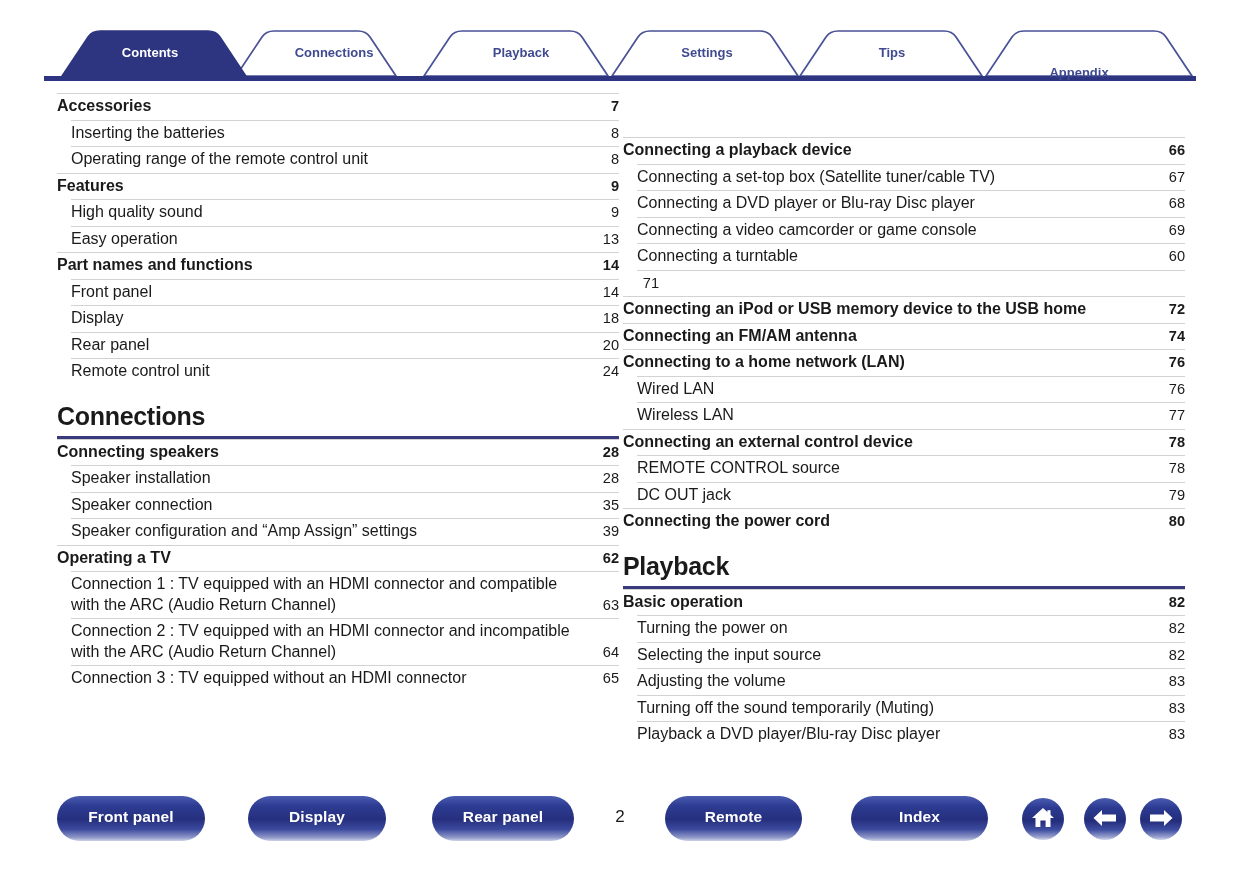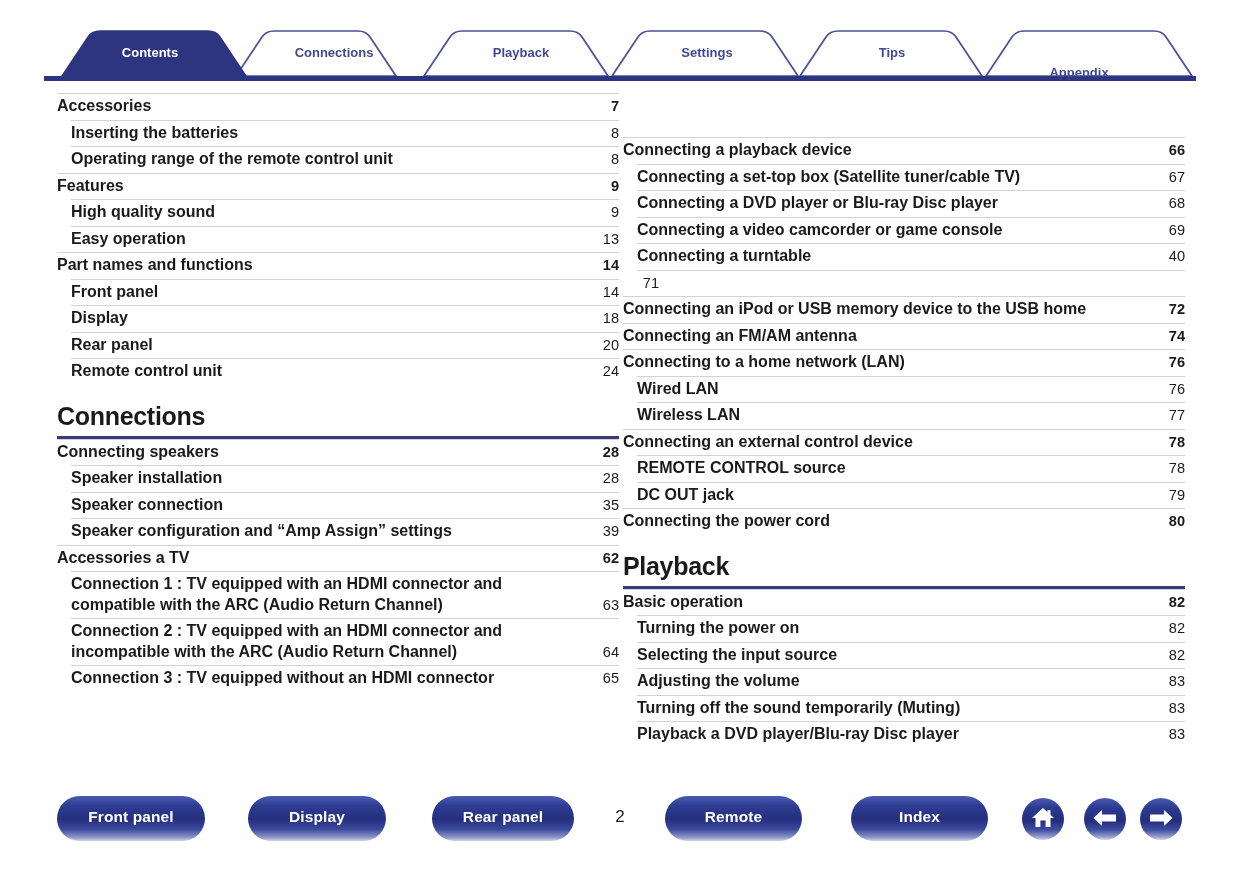--- a/index.html
+++ b/index.html
@@ -78,21 +78,21 @@
     padding: 2px 0 3px 0;
     margin-left: 14px;
   }
 
   .row .txt {
     font-size: 16px;
     line-height: 20.5px;
     padding-right: 10px;
   }
   .row.lvl1 .txt { font-weight: bold; }
-  .row.lvl2 .txt { font-weight: bold; }
+  .row.lvl2 .txt { font-weight: normal; }
 
   .row .pg {
     font-size: 14.6px;
     line-height: 20.5px;
     text-align: right;
     white-space: nowrap;
     min-width: 22px;
     flex: 0 0 auto;
   }
   .row.lvl1 .pg { font-weight: bold; }
@@ -254,21 +254,21 @@
       </div>
       <div class="row lvl2">
         <div class="txt">Speaker connection</div>
         <div class="pg">35</div>
       </div>
       <div class="row lvl2">
         <div class="txt">Speaker configuration and “Amp Assign” settings</div>
         <div class="pg">39</div>
       </div>
       <div class="row lvl1">
-        <div class="txt">Accessories a TV</div>
+        <div class="txt">Operating a TV</div>
         <div class="pg">62</div>
       </div>
       <div class="row lvl2">
         <div class="txt">Connection 1 : TV equipped with an HDMI connector and compatible with the ARC (Audio Return Channel)</div>
         <div class="pg">63</div>
       </div>
       <div class="row lvl2">
         <div class="txt">Connection 2 : TV equipped with an HDMI connector and incompatible with the ARC (Audio Return Channel)</div>
         <div class="pg">64</div>
       </div>
@@ -291,21 +291,21 @@
       <div class="row lvl2">
         <div class="txt">Connecting a DVD player or Blu-ray Disc player</div>
         <div class="pg">68</div>
       </div>
       <div class="row lvl2">
         <div class="txt">Connecting a video camcorder or game console</div>
         <div class="pg">69</div>
       </div>
       <div class="row lvl2">
         <div class="txt">Connecting a turntable</div>
-        <div class="pg">40</div>
+        <div class="pg">60</div>
       </div>
       <div class="row lvl2">
         <div class="pg">71</div>
       </div>
       <div class="row lvl1">
         <div class="txt">Connecting an iPod or USB memory device to the USB home</div>
         <div class="pg">72</div>
       </div>
       <div class="row lvl1">
         <div class="txt">Connecting an FM/AM antenna</div>

